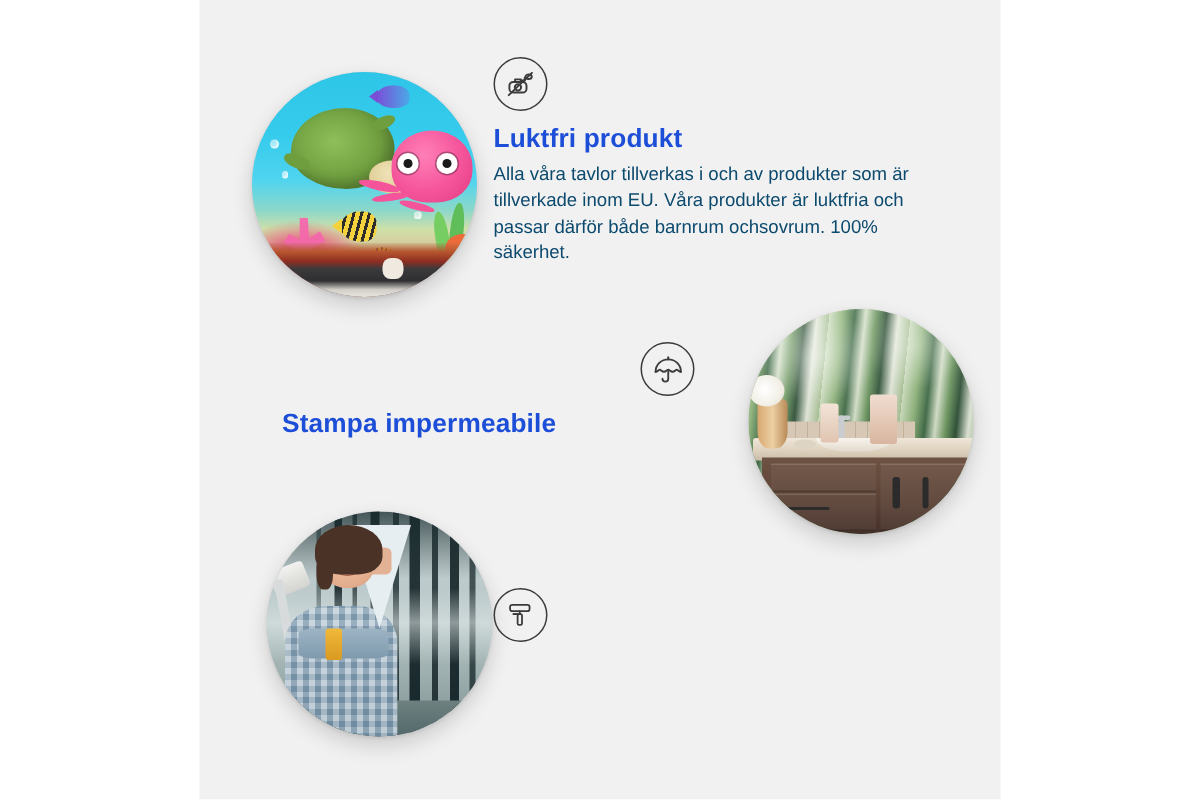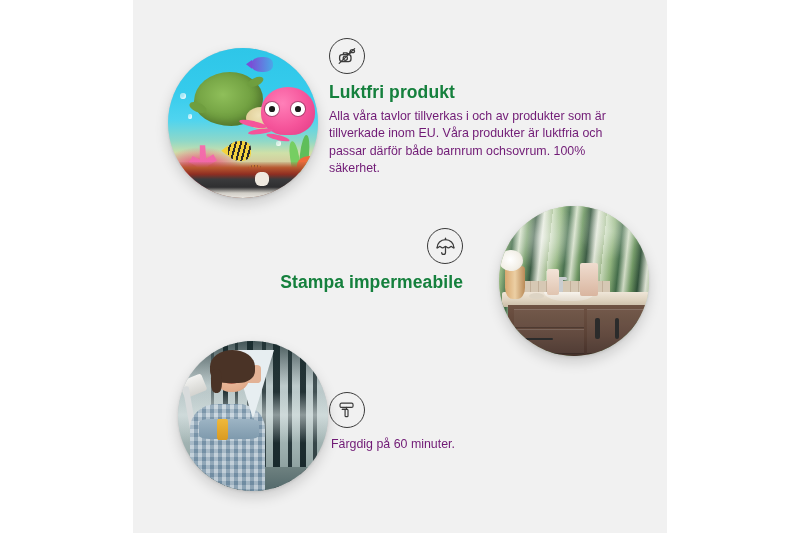--- a/index.html
+++ b/index.html
@@ -296,44 +296,44 @@
     border:1.6px solid #3b3b3b;
     display:flex; align-items:center; justify-content:center;
     box-sizing:border-box;
   }
   .feature .icon-circle svg{ display:block; }
 
   .feature h3{
     margin:0;
     font-size:17.5px;
     font-weight:700;
-    color:#15803d;
+    color:#1d4ed8;
     letter-spacing:.1px;
     line-height:1.25;
   }
   .feature p{
     margin:2px 0 0 0;
     font-size:12.4px;
     line-height:17.4px;
-    color:#701a75;
+    color:#0c4a6e;
     font-weight:400;
   }
 
   
   #feature-odourless{
     left: 196px; top: 38px; width: 300px;
     text-align:left;
   }
   #feature-odourless .icon-circle{ margin:0 0 8px 0; }
   #feature-odourless h3{ margin-bottom:4px; }
 
   
   #feature-waterproof{
     left: 55px; top: 228px; width: 275px;
-    text-align:right;
+    text-align:left;
   }
   #feature-waterproof .icon-circle{ margin:0 0 8px auto; }
   #feature-waterproof h3{ margin-bottom:3px; }
 
   
   #feature-easy-install{
     left: 196px; top: 392px; width: 270px;
     text-align:left;
   }
   #feature-easy-install .icon-circle{ margin:0 0 8px 0; }
@@ -459,17 +459,16 @@
 
     <div class="feature" id="feature-easy-install">
       <div class="icon-circle">
         <svg width="22" height="22" viewBox="0 0 24 24" fill="none" stroke="#3b3b3b" stroke-width="1.3" stroke-linecap="round" stroke-linejoin="round">
           <rect x="4.4" y="4.6" width="14.2" height="4.6" rx="1.6"></rect>
           <path d="M11.5 9.2v2.1H6.9"></path>
           <path d="M6.9 11.3h4.6"></path>
           <rect x="9.9" y="11.4" width="3.2" height="7.8" rx="1"></rect>
         </svg>
       </div>
-      <p>Färgdig på 60 minuter.</p>
     </div>
 
   </div>
 </div>
 
 </body></html>

